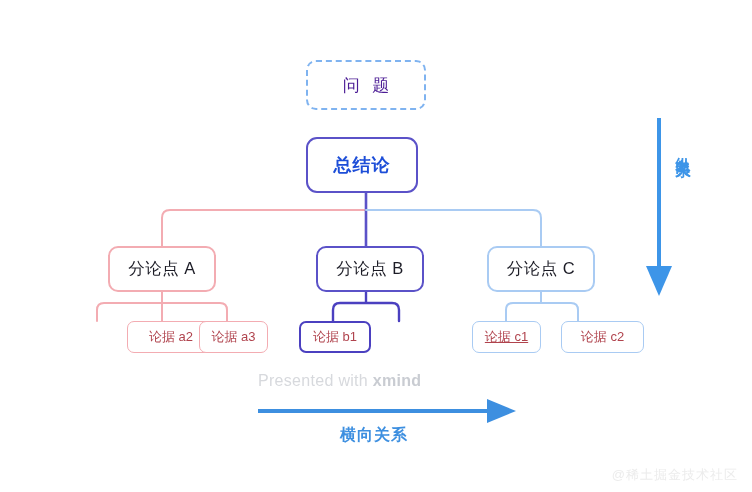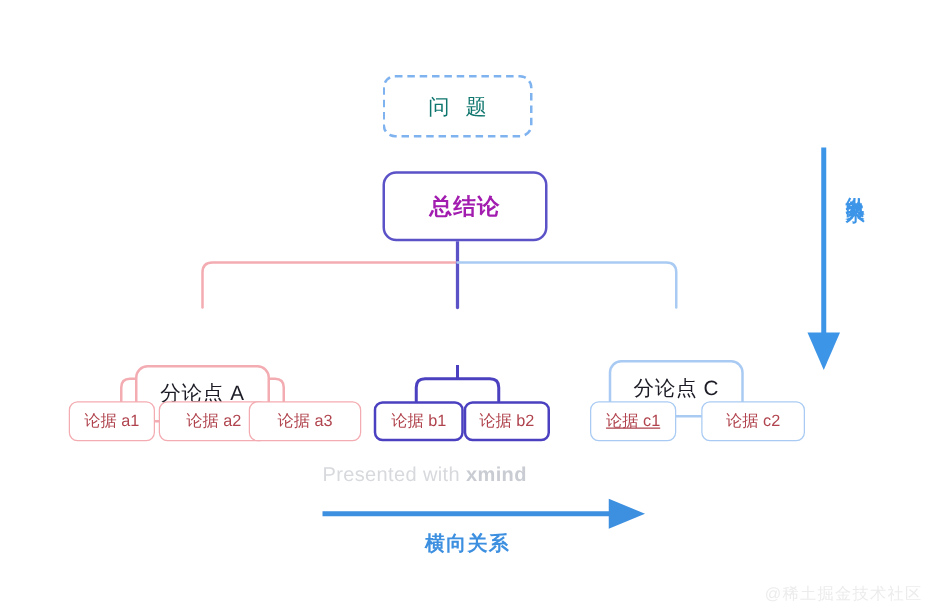--- a/index.html
+++ b/index.html
@@ -38,68 +38,68 @@
   }
 
   
   .node-question {
     left: 306px;
     top: 60px;
     width: 120px;
     height: 50px;
     border: 2px dashed #7FB3F0;
     border-radius: 10px;
-    color: #0f766e;
+    color: #4c1d95;
     font-size: 17px;
     letter-spacing: 4px;
     text-indent: 4px;
   }
 
   
   .node-root {
     left: 306px;
     top: 137px;
-    width: 132px;
+    width: 112px;
     height: 56px;
     border: 2.5px solid #5B52C8;
     border-radius: 11px;
-    color: #a21caf;
+    color: #1d4ed8;
     font-size: 18px;
     font-weight: bold;
     letter-spacing: 1px;
   }
 
   
   .node-l2 {
     top: 246px;
     width: 108px;
     height: 46px;
     border-radius: 10px;
     font-size: 16.5px;
     letter-spacing: 0.5px;
   }
-  .node-l2-a { left: 108px; border: 2px solid #F3ACB2; color: #1c1c26; margin-top: 46px; }
+  .node-l2-a { left: 108px; border: 2px solid #F3ACB2; color: #1c1c26; }
   .node-l2-b { left: 316px; border: 2.2px solid #5B52C8; color: #1c1c26; }
-  .node-l2-c { left: 487px; border: 2px solid #A9CBF3; color: #1c1c26; margin-top: 42px; }
+  .node-l2-c { left: 487px; border: 2px solid #A9CBF3; color: #1c1c26; }
 
   
   .leaf {
     top: 321px;
     height: 32px;
     border-radius: 7px;
     font-size: 13px;
     color: #b0434d;
   }
   .leaf-a { border: 1.6px solid #F3ACB2; }
   .leaf-b { border: 2px solid #4B40C0; }
   .leaf-c { border: 1.6px solid #A9CBF3; }
 
   .leaf-a1 { left: 55px;  width: 69px; }
   .leaf-a2 { left: 127px; width: 88px; }
-  .leaf-a3 { left: 199px; width: 90px; }
+  .leaf-a3 { left: 199px; width: 69px; }
   .leaf-b1 { left: 299px; width: 72px; }
   .leaf-b2 { left: 371px; width: 69px; }
   .leaf-c1 { left: 472px; width: 69px; text-decoration: underline; }
   .leaf-c2 { left: 561px; width: 83px; }
 
   
   .label-vertical {
     position: absolute;
     left: 670px;
     top: 145px;
@@ -172,28 +172,27 @@
 
     <path d="M258,411 L494,411" stroke="#3d8fe0" stroke-width="4" fill="none"></path>
     <path d="M516,411 L487,399 L487,423 Z" fill="#3d8fe0"></path>
   </svg>
 
   <div class="node node-question">问 题</div>
 
   <div class="node node-root">总结论</div>
 
   <div class="node node-l2 node-l2-a">分论点 A</div>
+  <div class="node node-l2 node-l2-b">分论点 B</div>
   <div class="node node-l2 node-l2-c">分论点 C</div>
 
-  <div class="node leaf leaf-a leaf-a1">论据 a1</div>
   <div class="node leaf leaf-a leaf-a2">论据 a2</div>
   <div class="node leaf leaf-a leaf-a3">论据 a3</div>
 
   <div class="node leaf leaf-b leaf-b1">论据 b1</div>
-  <div class="node leaf leaf-b leaf-b2">论据 b2</div>
 
   <div class="node leaf leaf-c leaf-c1">论据 c1</div>
   <div class="node leaf leaf-c leaf-c2">论据 c2</div>
 
   <div class="label-vertical">纵向关系</div>
   <div class="label-horizontal">横向关系</div>
 
   <div class="watermark-xmind"><span>Presented with </span><b>xmind</b></div>
 
   <div class="watermark-corner">@稀土掘金技术社区</div>

